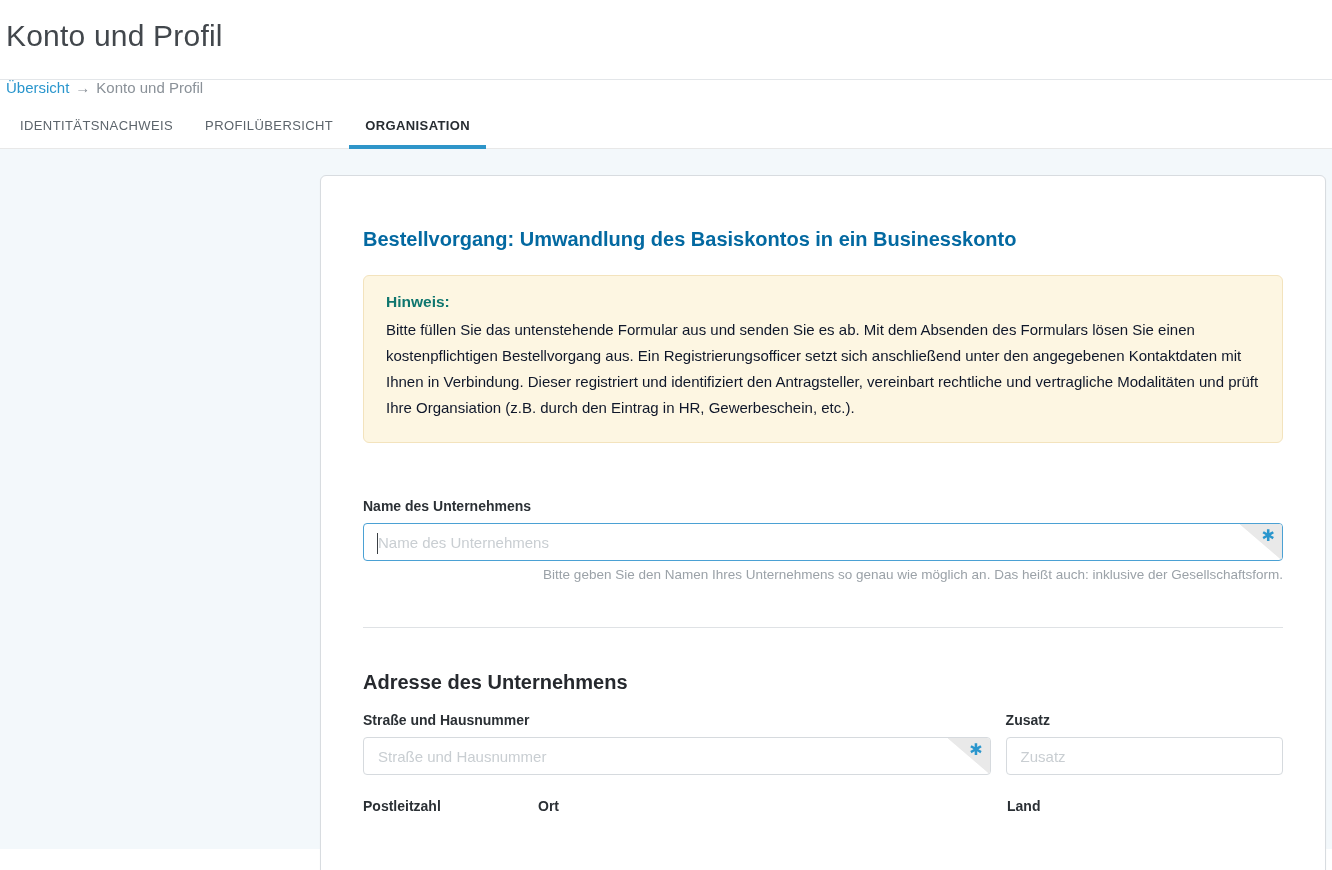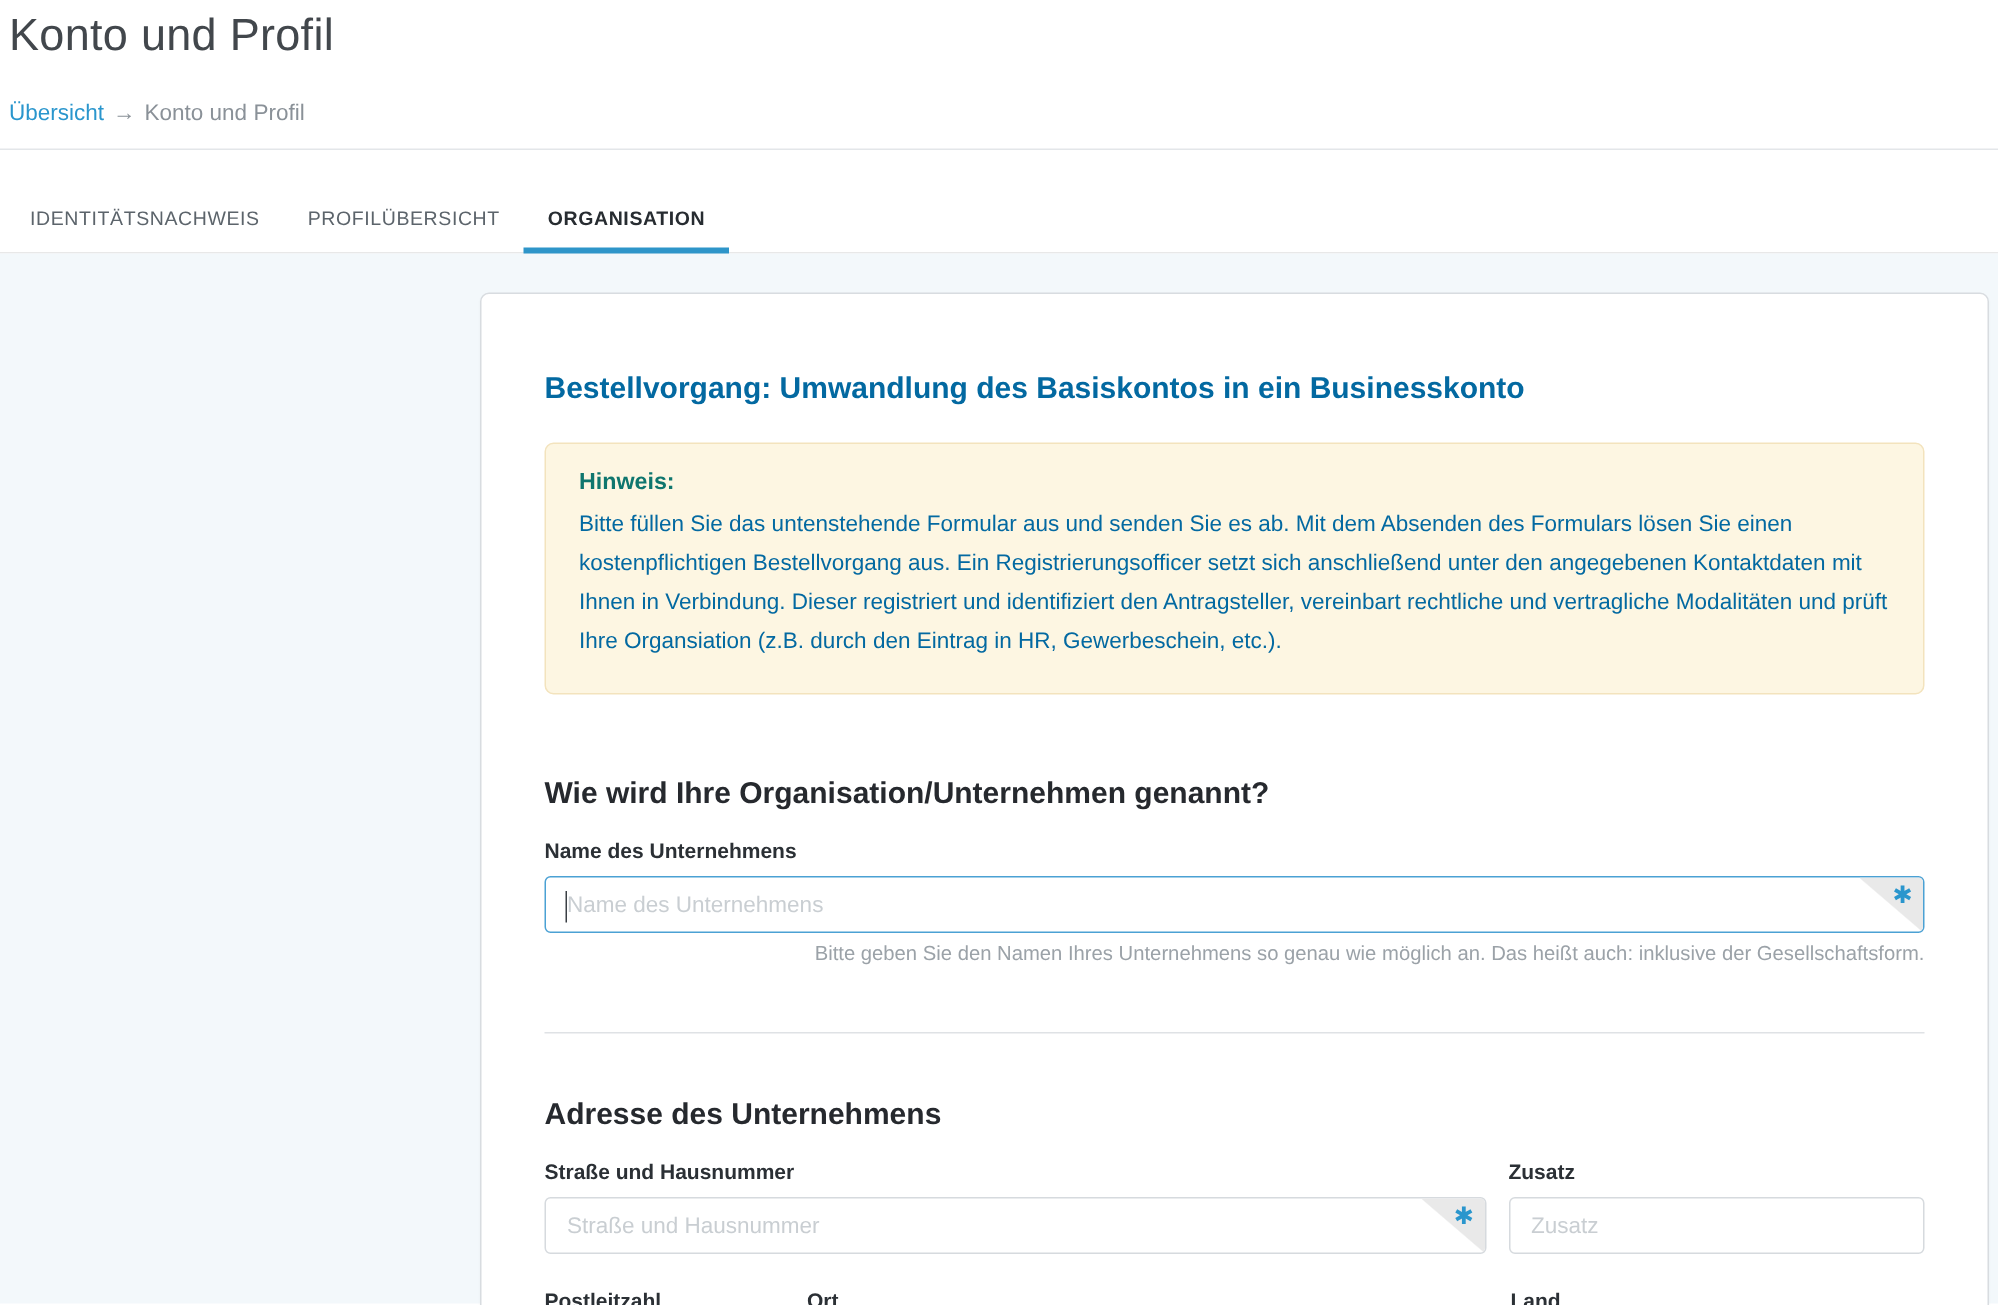--- a/index.html
+++ b/index.html
@@ -4,21 +4,21 @@
 <style>
   * { box-sizing: border-box; margin: 0; padding: 0; }
   html, body { width: 1332px; height: 870px; overflow: hidden; }
   body {
     font-family: "Liberation Sans", sans-serif;
     background: #ffffff;
     color: #3b4045;
   }
 
   
-  .header { background: #fff; padding: 4px 0 0 6px; height: 100px; border-bottom: 1px solid #e3e6e9; }
+  .header { background: #fff; padding: 16px 0 0 6px; height: 80px; border-bottom: 1px solid #e3e6e9; }
   .page-title { font-size: 30px; font-weight: 300; color: #42474c; letter-spacing: 0.2px; line-height: 40px; }
   .breadcrumb { margin-top: 23px; font-size: 15px; color: #8a9198; }
   .breadcrumb a { color: #2a96cd; text-decoration: none; cursor: pointer; }
   .breadcrumb .sep { margin: 0 6px; color: #8a9198; }
 
   
   .tabbar { background: #fff; height: 69px; display: flex; align-items: flex-end; padding-left: 4px; border-bottom: 1px solid #e8e8e8; }
   .tab { position: relative; padding: 0 16px 15px 16px; font-size: 13px; letter-spacing: 0.4px; color: #5c646b; cursor: pointer; white-space: nowrap; }
   .tab.active { color: #272c31; font-weight: bold; }
   .tab.active::after { content: ""; position: absolute; left: 0; right: 0; bottom: -1px; height: 4px; background: #2e95c9; }
@@ -30,21 +30,21 @@
     width: 1006px; height: 720px;
     background: #fff; border: 1px solid #d8dce0; border-radius: 6px;
     box-shadow: 0 1px 2px rgba(0,0,0,0.04);
     padding: 52px 42px 0 42px;
   }
   .form-title { font-size: 20px; font-weight: bold; color: #0369a1; margin-bottom: 24px; }
 
   
   .notice { background: #fdf6e2; border: 1px solid #f3e3bd; border-radius: 6px; padding: 17px 22px 21px 22px; margin-bottom: 55px; }
   .notice-heading { color: #0f766e; font-weight: bold; font-size: 15.5px; margin-bottom: 6px; }
-  .notice-body { color: #0369a1; font-size: 15px; line-height: 26px; }
+  .notice-body { color: #0f172a; font-size: 15px; line-height: 26px; }
 
   
   .section-heading { font-size: 20px; font-weight: bold; color: #26292e; margin-bottom: 18px; }
   .field-label { display: block; font-size: 14px; font-weight: bold; color: #2b3035; margin-bottom: 9px; }
   .input-wrap { position: relative; height: 38px; background: #fff; border: 1px solid #d6dade; border-radius: 4px; overflow: hidden; }
   .input-wrap.focused { border-color: #4ba1d4; }
   .input-wrap input {
     width: 100%; height: 100%; border: none; outline: none; background: transparent;
     padding: 0 42px 0 14px; font-size: 15px; color: #3b4045;
     font-family: "Liberation Sans", sans-serif;
@@ -87,21 +87,20 @@
   <div class="card">
 
     <div class="form-title">Bestellvorgang: Umwandlung des Basiskontos in ein Businesskonto</div>
 
     <div class="notice">
       <div class="notice-heading">Hinweis:</div>
       <div class="notice-body">Bitte füllen Sie das untenstehende Formular aus und senden Sie es ab. Mit dem Absenden des Formulars lösen Sie einen kostenpflichtigen Bestellvorgang aus. Ein Registrierungsofficer setzt sich anschließend unter den angegebenen Kontaktdaten mit Ihnen in Verbindung. Dieser registriert und identifiziert den Antragsteller, vereinbart rechtliche und vertragliche Modalitäten und prüft Ihre Organsiation (z.B. durch den Eintrag in HR, Gewerbeschein, etc.).</div>
     </div>
 
     <div class="section1">
-      <div class="section-heading">Wie wird Ihre Organisation/Unternehmen genannt?</div>
       <label class="field-label">Name des Unternehmens</label>
       <div class="input-wrap focused">
         <input type="text" placeholder="Name des Unternehmens" style="">
         <span class="corner"></span>
         <span class="req-asterisk">✱</span>
         <span class="caret"></span>
       </div>
       <div class="hint">Bitte geben Sie den Namen Ihres Unternehmens so genau wie möglich an. Das heißt auch: inklusive der Gesellschaftsform.</div>
     </div>
 

